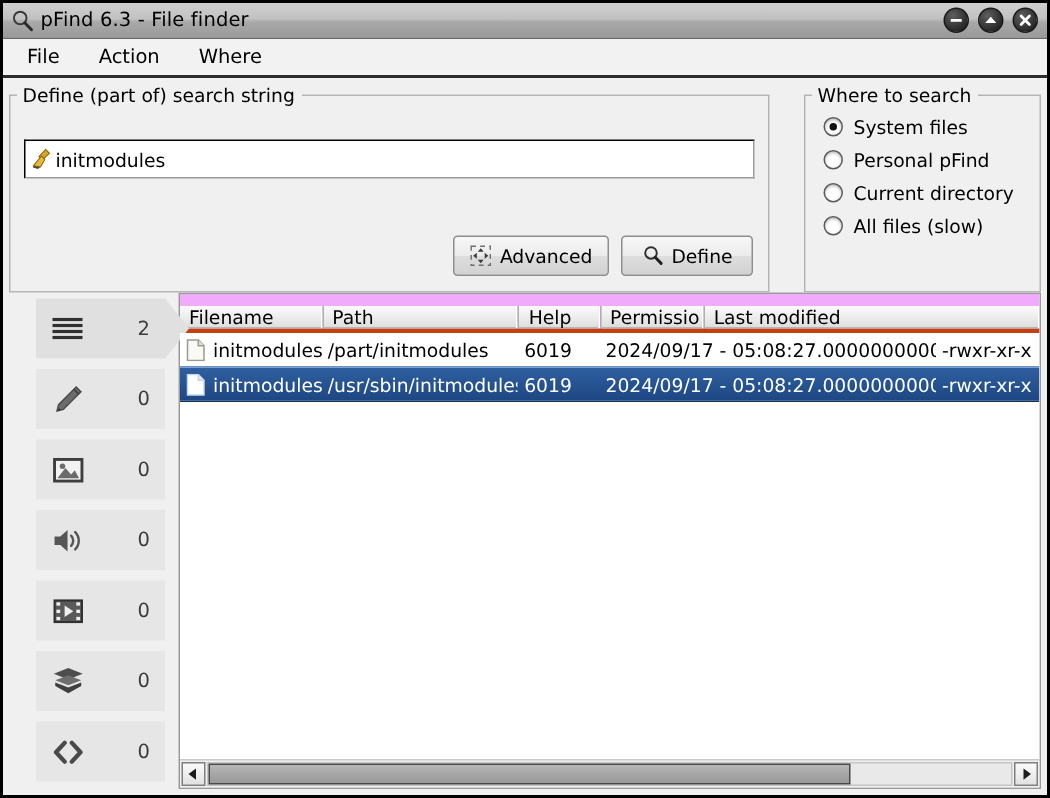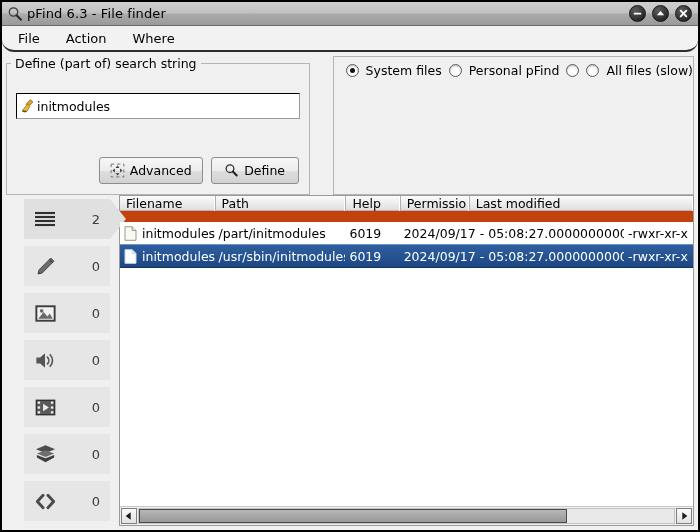--- a/index.html
+++ b/index.html
@@ -41,21 +41,21 @@
     border: 1px solid #1a1a1a;
   }
   .tb-btn svg { display: block; }
 
   
   .menubar {
     flex: 0 0 26px; height: 26px;
     background: #f2f2f2;
     border-bottom: 2px solid #2d2d2d;
     display: flex; align-items: center;
-    padding-left: 14px; gap: 22px; border-radius: 12px;
+    padding-left: 14px; gap: 22px;
   }
   .menu-item {
     font-size: 13px; color: #000; cursor: default;
     padding: 1px 2px;
   }
 
   
   .top-region {
     flex: 0 0 143px; height: 143px;
     display: flex; padding: 4px 4px 0 4px; gap: 23px;
@@ -102,21 +102,21 @@
     border: 1px solid #8d8d8d;
     border-radius: 3px;
     display: flex; align-items: center; justify-content: center;
     gap: 5px; padding: 0 10px;
     font-size: 12.5px; color: #000;
     cursor: default;
   }
   .btn svg { display: block; flex: 0 0 auto; }
 
   
-  .radio-list { padding: 6px 0 0 12px; display: flex; flex-direction: row; gap: 7px; }
+  .radio-list { padding: 6px 0 0 12px; display: flex; flex-direction: column; gap: 7px; }
   .radio-row { display: flex; align-items: center; gap: 7px; cursor: default; }
   .radio {
     width: 13px; height: 13px; flex: 0 0 13px; border-radius: 50%;
     background: #fff;
     border: 1px solid #5a5a5a;
     box-shadow: inset 0 1px 2px rgba(0,0,0,0.28);
     position: relative;
   }
   .radio.on::after {
     content: ""; position: absolute; left: 3px; top: 3px;
@@ -162,23 +162,23 @@
   
   .results {
     flex: 1 1 auto; min-width: 0;
     border: 1px solid #9a9a9a;
     background: #fff;
     display: flex; flex-direction: column;
     overflow: hidden;
   }
   .table-header {
     flex: 0 0 26px; height: 26px;
-    display: flex; align-items: flex-start;
-    background: #c2410c;
-    border-bottom: 5px solid #c2410c;
+    display: flex; align-items: flex-end;
+    background: #f0abfc;
+    border-bottom: 3px solid #c2410c;
     overflow: hidden;
   }
   .th {
     background: linear-gradient(to bottom, #fbfbfb 0%, #ebebeb 55%, #dcdcdc 100%);
     border-right: 1px solid #fff;
     border-left: 1px solid #b0b0b0;
     display: flex; align-items: center;
     padding: 0 6px;
     font-size: 12.5px; color: #000;
     white-space: nowrap; overflow: hidden;
@@ -316,32 +316,34 @@
               </svg>
             </span>
             <span>Define</span>
           </div>
         </div>
 
       </div>
     </fieldset>
 
     <fieldset class="group group-where">
+      <legend>Where to search</legend>
       <div class="radio-list">
 
         <div class="radio-row">
           <span class="radio on"></span>
           <span class="radio-label">System files</span>
         </div>
         <div class="radio-row">
           <span class="radio"></span>
           <span class="radio-label">Personal pFind</span>
         </div>
         <div class="radio-row">
           <span class="radio"></span>
+          <span class="radio-label">Current directory</span>
         </div>
         <div class="radio-row">
           <span class="radio"></span>
           <span class="radio-label">All files (slow)</span>
         </div>
 
       </div>
     </fieldset>
   </div>
 

